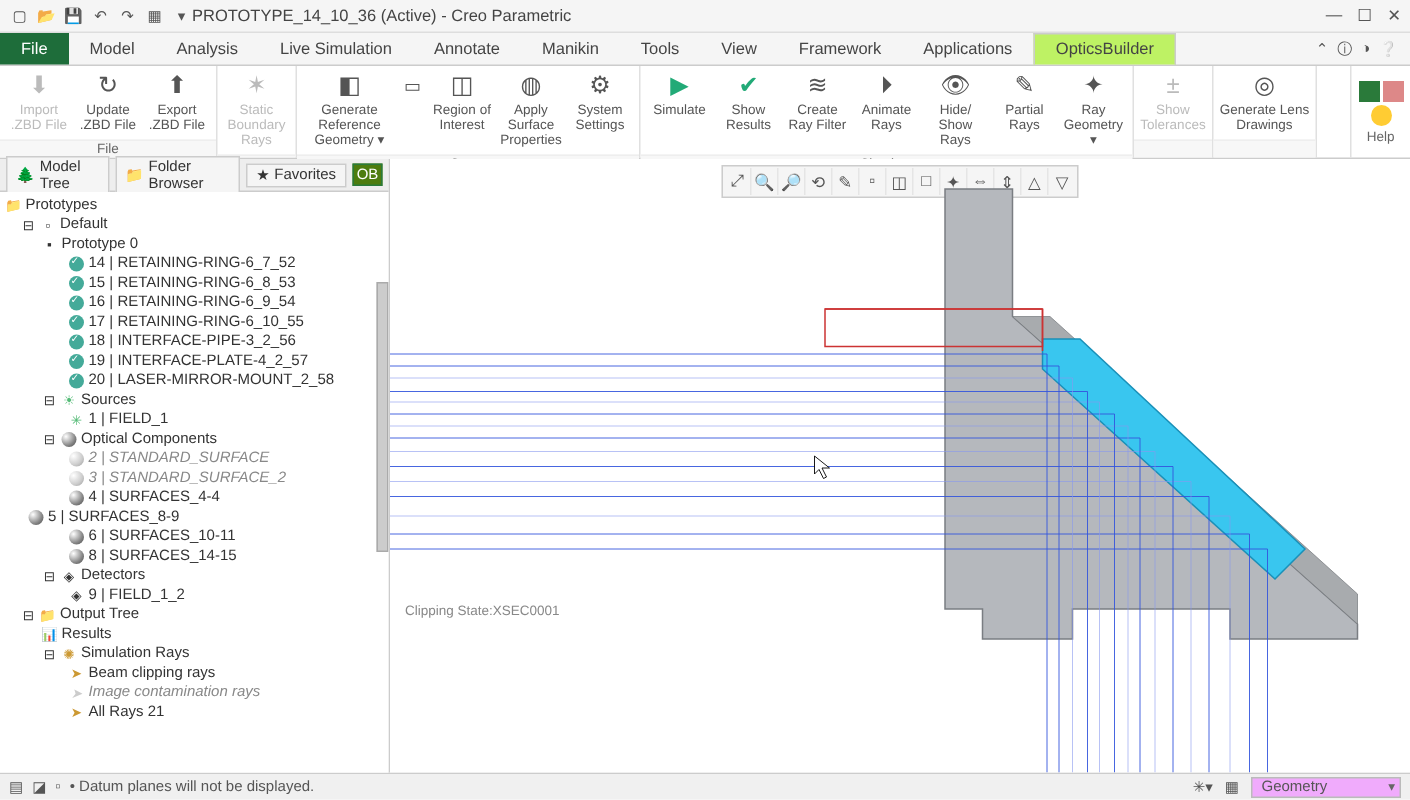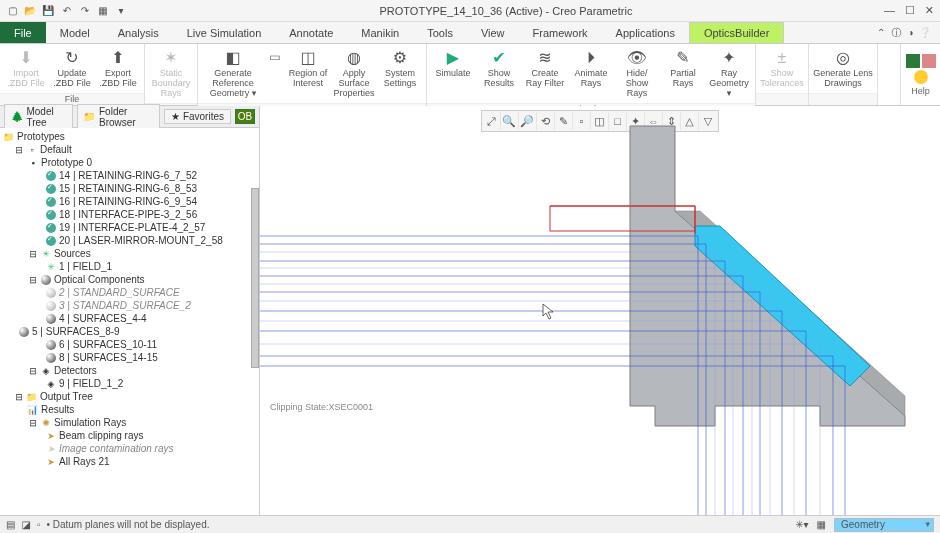--- a/index.html
+++ b/index.html
@@ -1,21 +1,21 @@
 <!DOCTYPE html>
 <html><head>
 <meta charset="utf-8">
 <style>
 * { box-sizing: border-box; margin: 0; padding: 0; font-family: "Segoe UI", Arial, sans-serif; }
 body { width: 940px; height: 533px; background: #f0f0f0; overflow: hidden; font-size: 10px; color: #333; }
 
 .titlebar { height: 22px; background: #f5f5f5; display: flex; align-items: center; padding: 0 6px; border-bottom: 1px solid #ddd; }
 .titlebar .qat { display: flex; gap: 4px; align-items: center; }
 .titlebar .qat span { width: 14px; height: 14px; display:inline-flex; align-items:center; justify-content:center; color:#555; }
-.titlebar .title { flex: 1; text-align: center; font-size: 11px; color: #444; }
+.titlebar .title { flex: 1; font-size: 11px; color: #444; }
 .titlebar .winbtns { display: flex; gap: 10px; color:#555; font-size:11px; }
 
 .menubar { height: 22px; background: #f5f5f5; display: flex; align-items: stretch; border-bottom: 1px solid #ccc; }
 .menubar .tab { padding: 0 14px; display:flex; align-items:center; font-size:11px; color:#444; cursor:pointer; }
 .menubar .tab.file { background:#1e6d3a; color:#fff; }
 .menubar .tab.active { background:#bef264; border:1px solid #ccc; border-bottom:none; }
 .menubar .right { margin-left:auto; display:flex; align-items:center; gap:6px; padding:0 8px; color:#555; }
 
 .ribbon { height: 62px; background:#fff; display:flex; border-bottom:1px solid #ccc; }
 .rgroup { border-right:1px solid #e0e0e0; display:flex; flex-direction:column; }
@@ -45,21 +45,21 @@
 
 .canvas { flex:1; background:#fff; position:relative; }
 .ctoolbar { position:absolute; top:4px; left:50%; transform:translateX(-50%); display:flex; gap:0; background:#f5f5f5; border:1px solid #ccc; padding:1px; }
 .ctoolbar .tb { width:18px; height:18px; display:flex; align-items:center; justify-content:center; font-size:11px; color:#555; cursor:pointer; border-right:1px solid #e5e5e5; }
 .ctoolbar .tb:last-child { border:none; }
 .drawing { position:absolute; inset:0; }
 
 .statusbar { height:18px; background:#f0f0f0; border-top:1px solid #ccc; display:flex; align-items:center; padding:0 6px; font-size:10px; color:#555; gap:6px; }
 .statusbar .msg { flex:0 0 auto; }
 .statusbar .right { margin-left:auto; display:flex; align-items:center; gap:8px; }
-.combo { border:1px solid #bbb; background:#7dd3fc; padding:0 18px 0 6px; height:14px; font-size:10px; position:relative; width:100px; }
+.combo { border:1px solid #bbb; background:#f0abfc; padding:0 18px 0 6px; height:14px; font-size:10px; position:relative; width:100px; }
 .combo::after { content:'▾'; position:absolute; right:3px; top:0; color:#666; font-size:9px; }
 
 svg line.ray { stroke:#3355dd; stroke-width:0.6; }
 svg line.raythin { stroke:#8899ee; stroke-width:0.4; }
 </style>
 </head>
 <body>
 
 <div class="titlebar">
   <div class="qat">
@@ -251,20 +251,24 @@
       <div class="node" style="padding-left:46px">
           <span class="chk"></span>
           <span>15 | RETAINING-RING-6_8_53</span>
         </div>
       <div class="node" style="padding-left:46px">
           <span class="chk"></span>
           <span>16 | RETAINING-RING-6_9_54</span>
         </div>
       <div class="node" style="padding-left:46px">
           <span class="chk"></span>
+          <span>17 | RETAINING-RING-6_10_55</span>
+        </div>
+      <div class="node" style="padding-left:46px">
+          <span class="chk"></span>
           <span>18 | INTERFACE-PIPE-3_2_56</span>
         </div>
       <div class="node" style="padding-left:46px">
           <span class="chk"></span>
           <span>19 | INTERFACE-PLATE-4_2_57</span>
         </div>
       <div class="node" style="padding-left:46px">
           <span class="chk"></span>
           <span>20 | LASER-MIRROR-MOUNT_2_58</span>
         </div>

